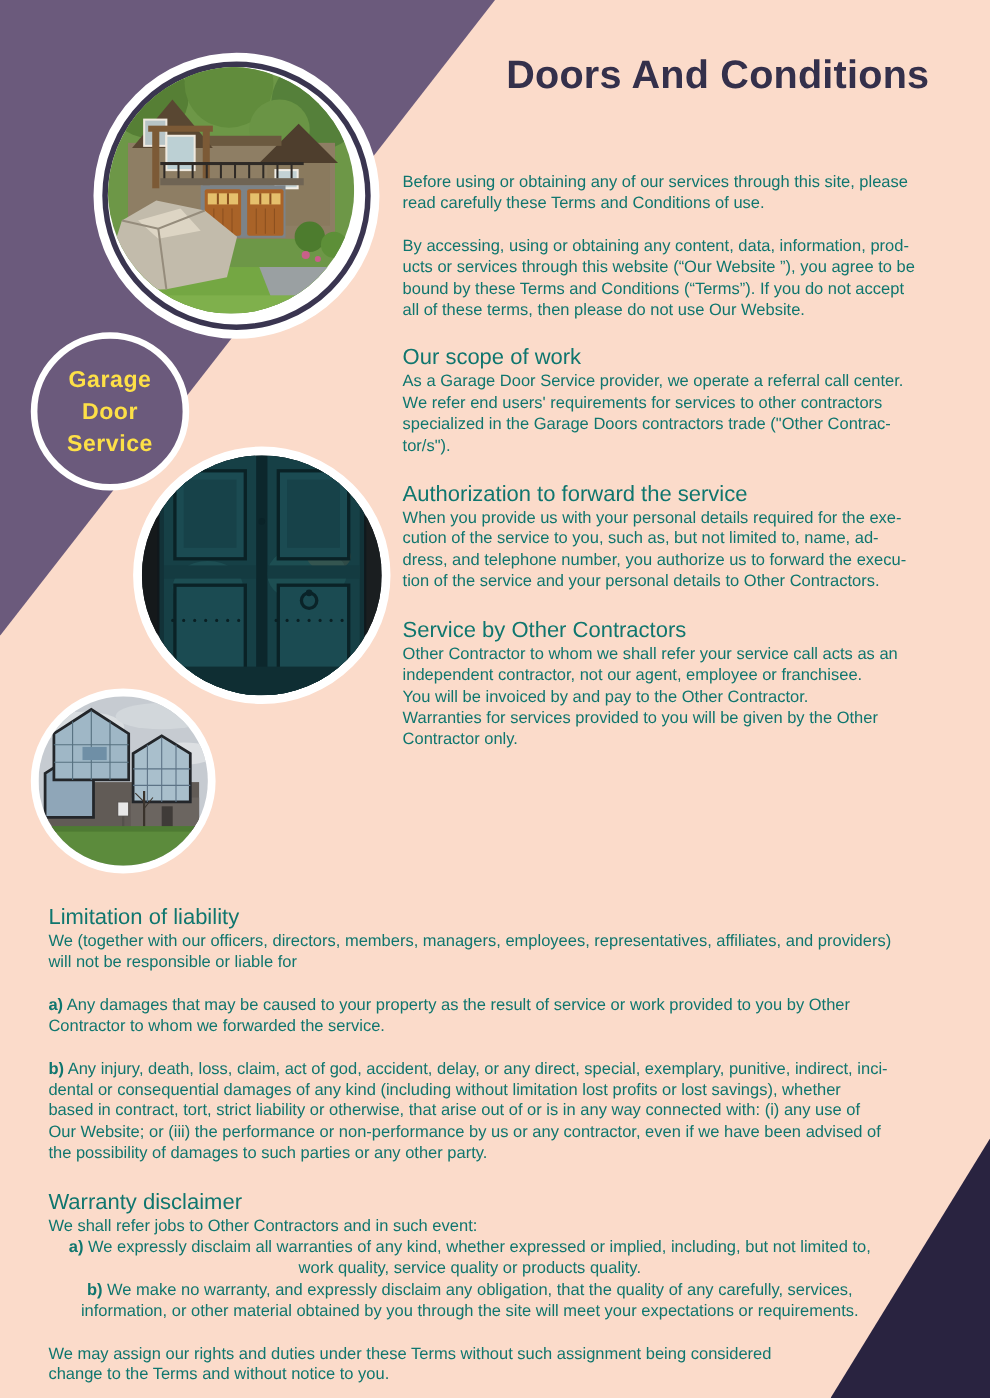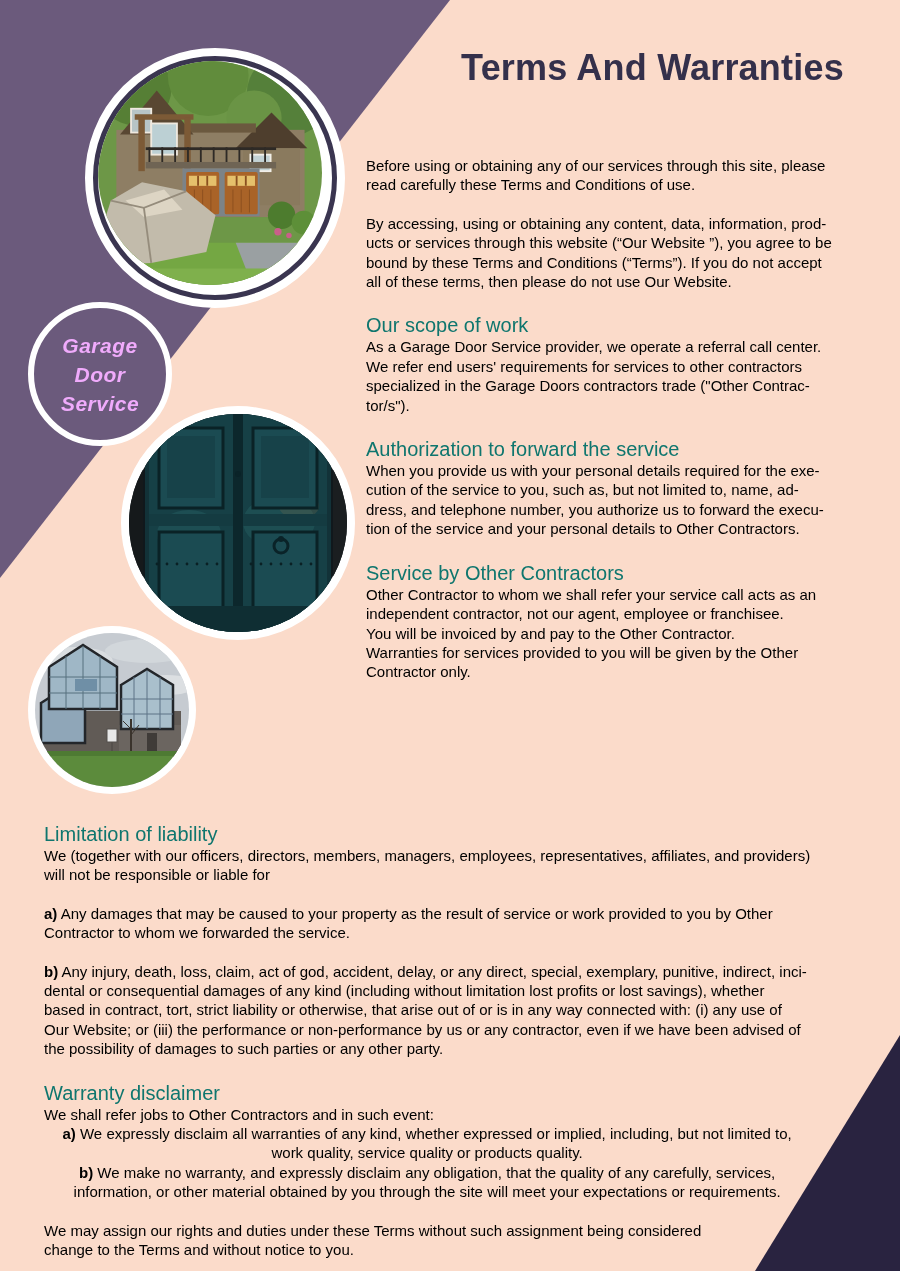--- a/index.html
+++ b/index.html
@@ -10,27 +10,27 @@
   .dark-tri{position:absolute;right:0;bottom:0;width:145px;height:236px;
        background:#292340;clip-path:polygon(100% 0,100% 100%,0 100%);}
   .circle{position:absolute;border-radius:50%;background:#fff;box-sizing:content-box;}
   .circle svg{display:block;border-radius:50%;}
   .house-frame{left:85px;top:48px;width:244px;height:244px;border:8px solid #fff;}
   .house-inner{width:234px;height:234px;border:5px solid #3a3550;border-radius:50%;overflow:hidden;}
   .door-frame{left:121px;top:406px;width:218px;height:218px;border:8px solid #fff;}
   .building-frame{left:28px;top:626px;width:154px;height:154px;border:7px solid #fff;}
   .badge{left:28px;top:302px;width:132px;height:132px;border:6px solid #fff;background:#6b5a7c;
        display:flex;flex-direction:column;align-items:center;justify-content:center;}
-  .badge span{display:block;font-size:21px;font-weight:700;line-height:29px;color:#f0abfc;letter-spacing:.5px;font-style:italic;}
+  .badge span{display:block;font-size:21px;font-weight:700;line-height:29px;color:#fde047;letter-spacing:.5px;}
   .title{position:absolute;left:415px;top:47px;width:475px;margin:0;text-align:center;
        font-size:36px;font-weight:700;color:#34304b;letter-spacing:.2px;}
   .col{position:absolute;}
   .col-right{left:366px;top:156px;}
   .col-full{left:44px;top:800px;}
-  .body{white-space:pre;font-size:15px;line-height:19.4px;color:#000000;margin:19px 0 0;}
+  .body{white-space:pre;font-size:15px;line-height:19.4px;color:#0f766e;margin:19px 0 0;}
   .first{margin-top:0;}
   .m0{margin-top:0;text-align:center;}
   .heading{font-size:20px;font-weight:400;color:#0f766e;margin:24px 0 0;line-height:21px;white-space:pre;}
   .heading+.body{margin-top:1px;}
   .item-label{font-weight:700;}
 </style>
 </head>
 <body>
 
 <div class="purple-tri"></div>
@@ -180,21 +180,21 @@
     <rect x="72" y="96" width="10" height="13" fill="#e8e8e8" stroke="#55504c" stroke-width="1"></rect>
     <line x1="77" y1="109" x2="77" y2="124" stroke="#55504c" stroke-width="2"></line>
     <line x1="96" y1="124" x2="96" y2="86" stroke="#3a332c" stroke-width="2"></line>
     <line x1="96" y1="96" x2="88" y2="88" stroke="#3a332c" stroke-width="1"></line>
     <line x1="96" y1="102" x2="104" y2="92" stroke="#3a332c" stroke-width="1"></line>
     <rect y="122" width="154" height="32" fill="#5c8b3c"></rect>
     <rect y="118" width="154" height="5" fill="#4e7a33"></rect>
   </svg>
 </div>
 
-<h1 class="title">Terms And Warranties</h1>
+<h1 class="title">Doors And Conditions</h1>
 
 <div class="col col-right">
   <p class="body first">Before using or obtaining any of our services through this site, please
 read carefully these Terms and Conditions of use.</p>
   <p class="body">By accessing, using or obtaining any content, data, information, prod-
 ucts or services through this website (“Our Website ”), you agree to be
 bound by these Terms and Conditions (“Terms”). If you do not accept
 all of these terms, then please do not use Our Website.</p>
 
   <h2 class="heading">Our scope of work</h2>

